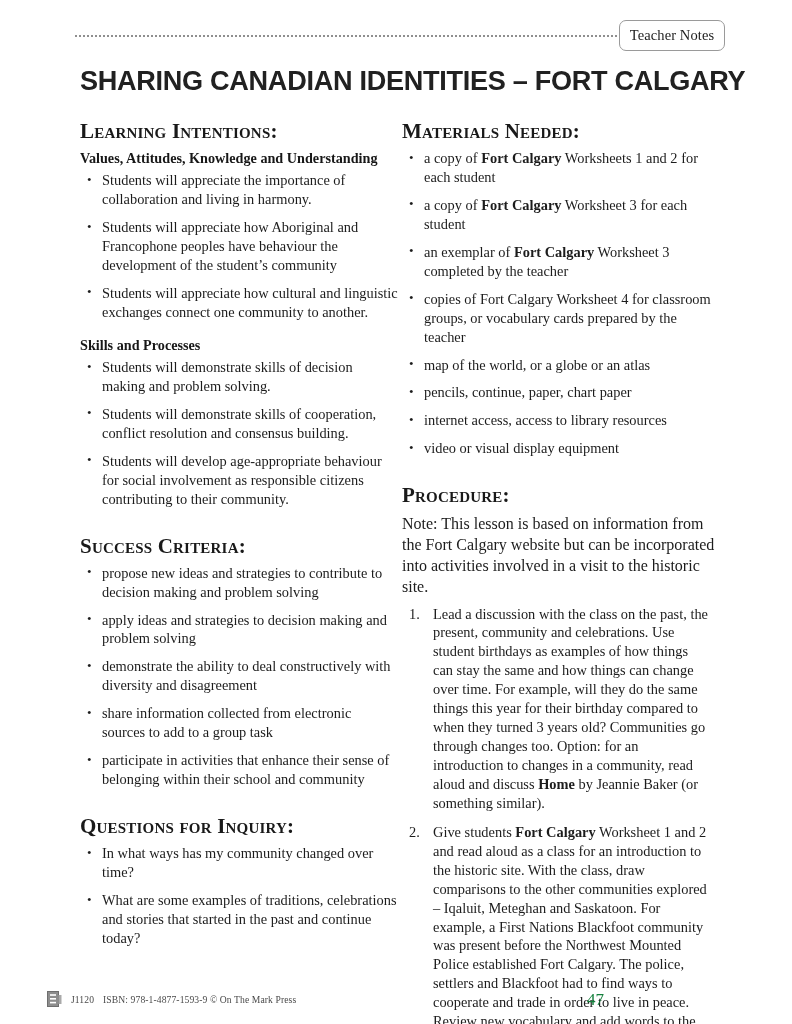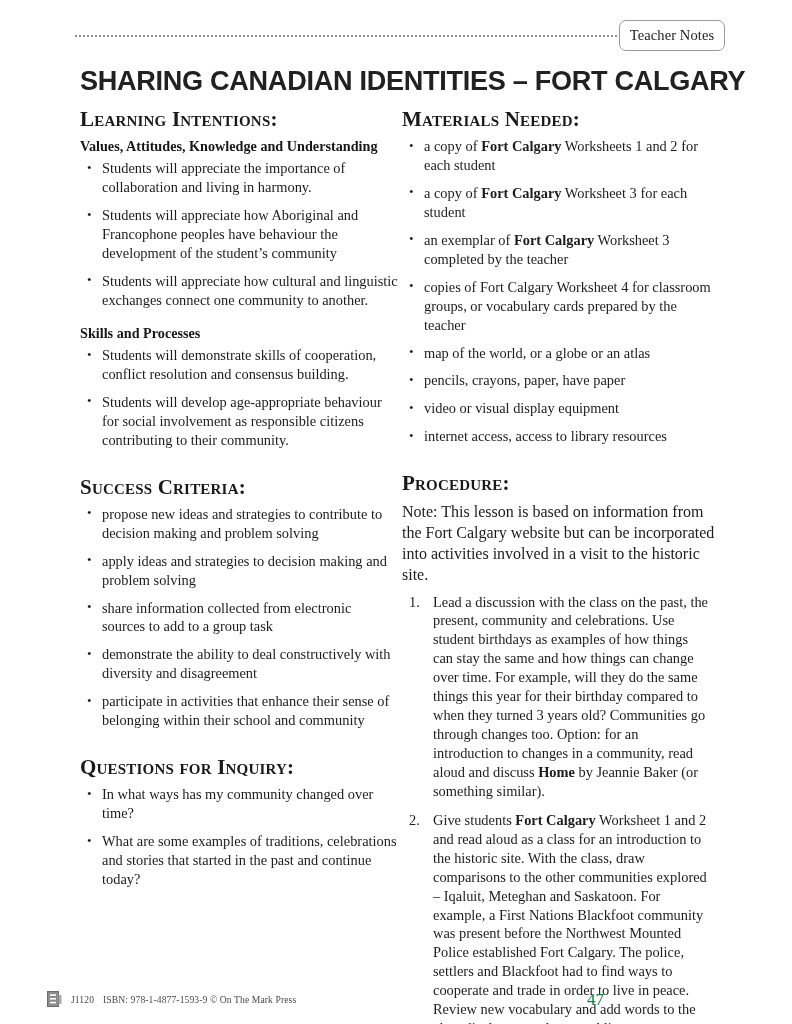--- a/index.html
+++ b/index.html
@@ -74,21 +74,21 @@
     width: 792px;
   }
   .col {
     position: absolute;
     top: 0;
   }
   .col-left  { left: 80px;  width: 318px; }
   .col-right { left: 402px; width: 316px; }
 
   h2.section-head {
-    margin: 0 0 6px 0;
+    margin: 12px 0 6px 0;
     font-size: 21px;
     font-weight: bold;
     font-variant: small-caps;
     letter-spacing: 0.2px;
     color: #191919;
     line-height: 1.1;
   }
   h2.section-head.spaced { margin-top: 26px; }
 
   h3.sub-head {
@@ -214,31 +214,32 @@
 
     <ul class="bullets">
       <li>Students will appreciate the importance of collaboration and living in harmony.</li>
       <li>Students will appreciate how Aboriginal and Francophone peoples have behaviour the development of the student’s community</li>
       <li>Students will appreciate how cultural and linguistic exchanges connect one community to another.</li>
     </ul>
 
     <h3 class="sub-head spaced">Skills and Processes</h3>
 
     <ul class="bullets">
+      <li>Students will demonstrate skills of decision making and problem solving.</li>
       <li>Students will demonstrate skills of cooperation, conflict resolution and consensus building.</li>
       <li>Students will develop age-appropriate behaviour for social involvement as responsible citizens contributing to their community.</li>
     </ul>
 
     <h2 class="section-head spaced">Success Criteria:</h2>
 
     <ul class="bullets">
       <li>propose new ideas and strategies to contribute to decision making and problem solving</li>
       <li>apply ideas and strategies to decision making and problem solving</li>
+      <li>demonstrate the ability to deal constructively with diversity and disagreement</li>
       <li>share information collected from electronic sources to add to a group task</li>
-      <li>demonstrate the ability to deal constructively with diversity and disagreement</li>
       <li>participate in activities that enhance their sense of belonging within their school and community</li>
     </ul>
 
     <h2 class="section-head spaced">Questions for Inquiry:</h2>
 
     <ul class="bullets">
       <li>In what ways has my community changed over time?</li>
       <li>What are some examples of traditions, celebrations and stories that started in the past and continue today?</li>
     </ul>
   </div>
@@ -246,23 +247,23 @@
   <div class="col col-right">
 
     <h2 class="section-head">Materials Needed:</h2>
 
     <ul class="bullets">
       <li>a copy of <span class="bi">Fort Calgary</span> Worksheets 1 and 2 for each student</li>
       <li>a copy of <span class="bi">Fort Calgary</span> Worksheet 3 for each student</li>
       <li>an exemplar of <span class="bi">Fort Calgary</span> Worksheet 3 completed by the teacher</li>
       <li>copies of Fort Calgary Worksheet 4 for classroom groups, or vocabulary cards prepared by the teacher</li>
       <li>map of the world, or a globe or an atlas</li>
-      <li>pencils, crayons, paper, have paper</li>
+      <li>pencils, continue, paper, chart paper</li>
+      <li>internet access, access to library resources</li>
       <li>video or visual display equipment</li>
-      <li>internet access, access to library resources</li>
     </ul>
 
     <h2 class="section-head spaced">Procedure:</h2>
 
     <p class="note">Note: This lesson is based on information from the Fort Calgary website but can be incorporated into activities involved in a visit to the historic site.</p>
 
     <ol class="steps">
       <li>Lead a discussion with the class on the past, the present, community and celebrations. Use student birthdays as examples of how things can stay the same and how things can change over time. For example, will they do the same things this year for their birthday compared to when they turned 3 years old? Communities go through changes too. Option: for an introduction to changes in a community, read aloud and discuss <span class="bi">Home</span> by Jeannie Baker (or something similar).</li>
       <li>Give students <span class="bi">Fort Calgary</span> Worksheet 1 and 2 and read aloud as a class for an introduction to the historic site. With the class, draw comparisons to the other communities explored – Iqaluit, Meteghan and Saskatoon. For example, a First Nations Blackfoot community was present before the Northwest Mounted Police established Fort Calgary. The police, settlers and Blackfoot had to find ways to cooperate and trade in order to live in peace. Review new vocabulary and add words to the class display or student word lists</li>
     </ol>

